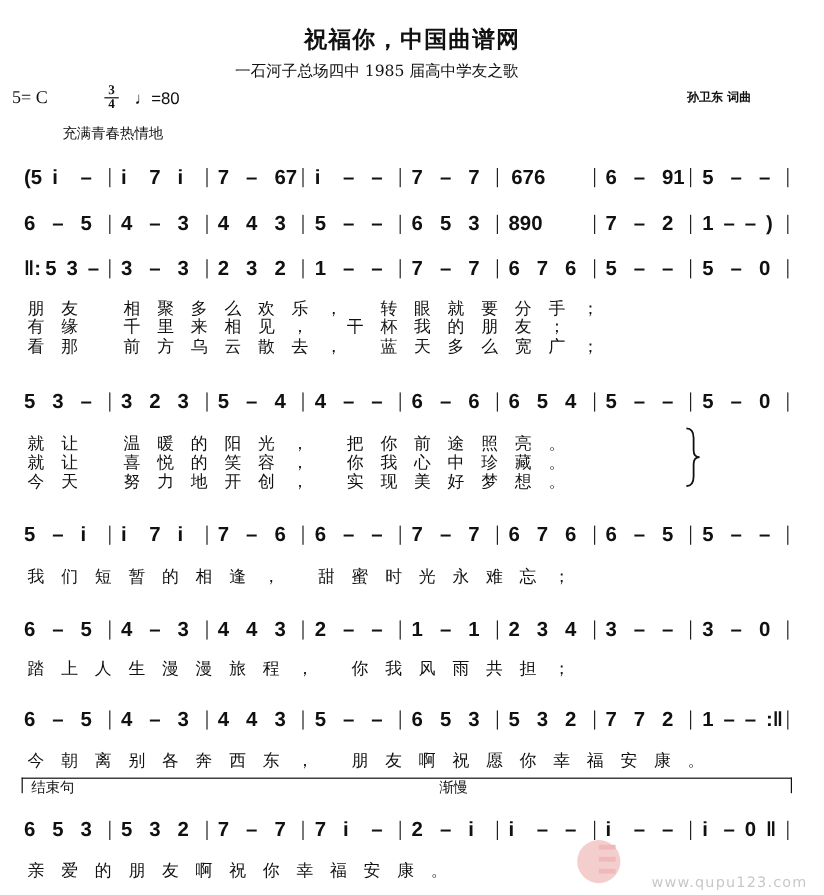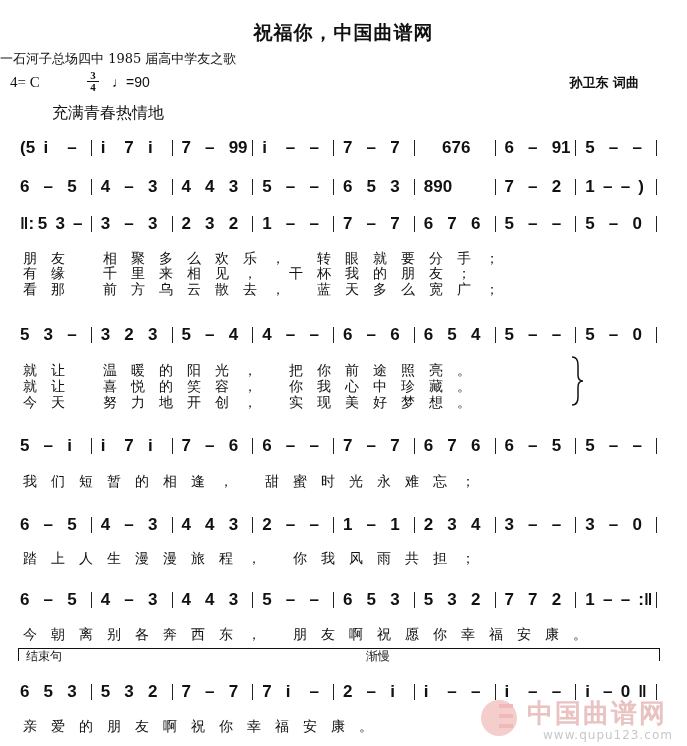--- a/index.html
+++ b/index.html
@@ -1,70 +1,70 @@
 <!DOCTYPE html>
 <html><head>
 <meta charset="utf-8">
 <style>
   html,body{margin:0;padding:0;background:#fff;}
   body{width:687px;height:746px;position:relative;overflow:hidden;font-family:"DejaVu Sans","Liberation Sans",sans-serif;color:#111;}
   .abs{position:absolute;}
   .title{top:20px;left:0;width:687px;text-align:center;font-size:19px;font-weight:bold;letter-spacing:1px;font-family:"DejaVu Sans",sans-serif;}
-  .subtitle{top:50px;left:0;width:628px;font-size:13px;font-family:"DejaVu Serif","Liberation Serif",serif;}
+  .subtitle{top:50px;left:0;width:628px;text-align:center;font-size:13px;font-family:"DejaVu Serif","Liberation Serif",serif;}
   .key{top:74px;left:10px;font-size:15px;font-family:"Liberation Serif",serif;}
   .timesig{top:70px;left:87px;width:12px;text-align:center;font-size:11px;font-weight:bold;line-height:11px;font-family:"Liberation Serif",serif;}
   .tempo{top:74px;left:112px;font-size:14px;font-family:"Liberation Sans",sans-serif;}
-  .author{top:74px;right:48px;font-size:13px;font-weight:bold;}
-  .expr{top:103px;left:52px;font-size:16px;}
+  .author{top:74px;right:61px;font-size:10px;font-weight:bold;}
+  .expr{top:103px;left:52px;font-size:12px;}
   .row{position:absolute;left:0;width:687px;height:24px;}
   .n{position:absolute;top:0;font-size:17px;font-weight:bold;font-family:"Liberation Sans","DejaVu Sans",sans-serif;line-height:24px;width:14px;text-align:center;}
   .bar{position:absolute;top:4px;width:1px;height:16px;background:#222;}
   .lyr{position:absolute;left:0;width:687px;height:16px;font-size:14px;line-height:16px;}
   .lyr span{position:absolute;width:16px;text-align:center;}
   .brace{position:absolute;font-size:40px;line-height:40px;font-family:"DejaVu Sans",sans-serif;}
   .ending{position:absolute;border-top:1px solid #111;}
   .wm{position:absolute;right:0;bottom:0;width:210px;height:52px;}
 </style>
 </head>
 <body>
 
 <div class="abs title">祝福你，中国曲谱网</div>
 <div class="abs subtitle">一石河子总场四中 1985 届高中学友之歌</div>
-<div class="abs key">4= C</div>
+<div class="abs key">5= C</div>
 <div class="abs timesig">
   <div>3</div>
   <div style="border-top:1px solid #111;">4</div>
 </div>
-<div class="abs tempo">♩=90</div>
+<div class="abs tempo">♩=80</div>
 <div class="abs author">孙卫东 词曲</div>
 <div class="abs expr">充满青春热情地</div>
 
 <div id="score">
     <div class="row" style="top: 136px;">
       <div class="n" style="left: 20px; width: auto;">(5</div>
       <div class="n" style="left: 43.5833px; width: auto;">i</div>
       <div class="n" style="left: 67.1667px; width: auto;">–</div>
       <div class="bar" style="left: 90.75px;"></div>
       <div class="n" style="left: 100.75px; width: auto;">i</div>
       <div class="n" style="left: 124.333px; width: auto;">7</div>
       <div class="n" style="left: 147.917px; width: auto;">i</div>
       <div class="bar" style="left: 171.5px;"></div>
       <div class="n" style="left: 181.5px; width: auto;">7</div>
       <div class="n" style="left: 205.083px; width: auto;">–</div>
-      <div class="n" style="left: 228.667px; width: auto;">99</div>
+      <div class="n" style="left: 228.667px; width: auto;">67</div>
       <div class="bar" style="left: 252.25px;"></div>
       <div class="n" style="left: 262.25px; width: auto;">i</div>
       <div class="n" style="left: 285.833px; width: auto;">–</div>
       <div class="n" style="left: 309.417px; width: auto;">–</div>
       <div class="bar" style="left: 333px;"></div>
       <div class="n" style="left: 343px; width: auto;">7</div>
       <div class="n" style="left: 366.583px; width: auto;">–</div>
       <div class="n" style="left: 390.167px; width: auto;">7</div>
       <div class="bar" style="left: 413.75px;"></div>
-      <div class="n" style="left: 442px; width: auto;">676</div>
+      <div class="n" style="left: 426px; width: auto;">676</div>
       <div class="bar" style="left: 494.5px;"></div>
       <div class="n" style="left: 504.5px; width: auto;">6</div>
       <div class="n" style="left: 528.083px; width: auto;">–</div>
       <div class="n" style="left: 551.667px; width: auto;">91</div>
       <div class="bar" style="left: 575.25px;"></div>
       <div class="n" style="left: 585.25px; width: auto;">5</div>
       <div class="n" style="left: 608.833px; width: auto;">–</div>
       <div class="n" style="left: 632.417px; width: auto;">–</div>
       <div class="bar" style="left: 656px;"></div>
     </div>
@@ -497,15 +497,14 @@
     </svg>
 </div>
 
 <div class="wm">
   <svg width="210" height="52" viewBox="0 0 210 52">
     <circle cx="22" cy="24" r="18" fill="#f0b8b8" opacity="0.7"></circle>
     <rect x="22" y="10" width="14" height="4" fill="#f0b8b8"></rect>
     <rect x="22" y="20" width="14" height="4" fill="#f0b8b8"></rect>
     <rect x="22" y="30" width="14" height="4" fill="#f0b8b8"></rect>
   </svg>
-  <div class="abs" style="left:50px;top:2px;font-size:26px;font-weight:bold;color:#e9c2c2;font-family:'DejaVu Serif',serif;letter-spacing:2px;">中国曲谱网</div>
   <div class="abs" style="left:66px;top:34px;font-size:12px;color:#c8c8c8;letter-spacing:1px;">www.qupu123.com</div>
 </div>
 
 </body></html>

